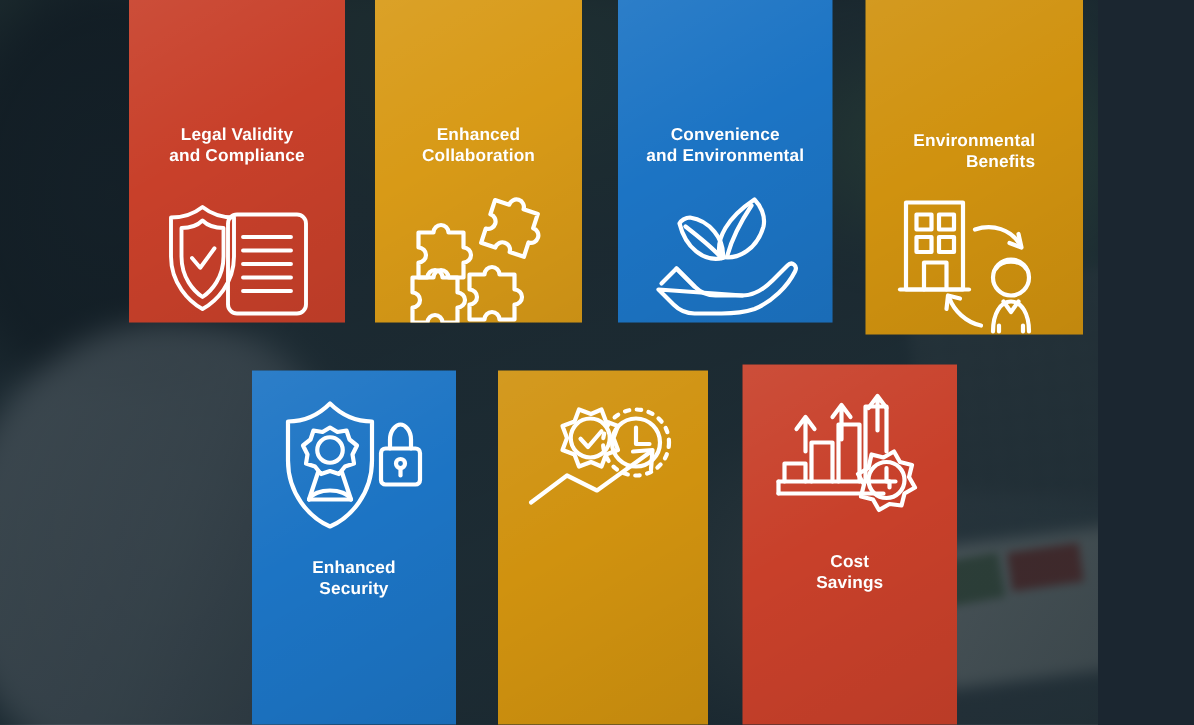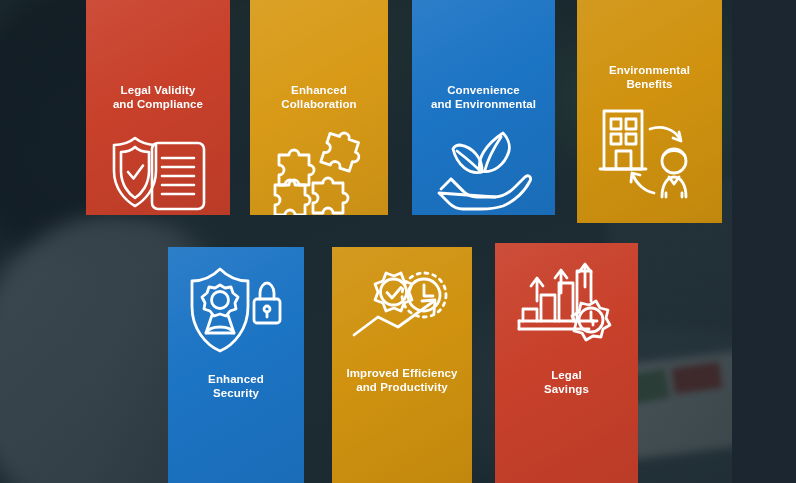--- a/index.html
+++ b/index.html
@@ -111,21 +111,21 @@
 
   
   #card-legal        {left:86px;  top:-4px; width:144px; height:219px; background:#C8402A;}
   #card-collab       {left:250px; top:-4px; width:138px; height:219px; background:#D89A17;}
   #card-convenience  {left:412px; top:-4px; width:143px; height:219px; background:#1C74C4;}
   #card-environment  {left:577px; top:-4px; width:145px; height:227px; background:#D0920F;}
 
   #card-legal       .card-title{margin-top:88px;}
   #card-collab      .card-title{margin-top:88px;}
   #card-convenience .card-title{margin-top:88px;}
-  #card-environment .card-title{margin-top:68px;}
+  #card-environment .card-title{margin-top:92px;text-align:right;}
 
   #card-legal       .card-icon{margin-top:22px;}
   #card-collab      .card-icon{margin-top:16px;}
   #card-convenience .card-icon{margin-top:18px;}
   #card-environment .card-icon{margin-top:16px;}
 
   
   #card-security   {left:168px; top:247px; width:136px; height:240px; background:#1C74C4;}
   #card-efficiency {left:332px; top:247px; width:140px; height:240px; background:#D0920F;}
   #card-cost       {left:495px; top:243px; width:143px; height:244px; background:#C8402A;}
@@ -279,22 +279,20 @@
         <path d="M76 16 V27 H85"></path>
 
         <path d="M38 4 L46 7 L53 4 L56 12 L64 15 L61 23 L64 31 L56 34 L53 42 L46 39 L38 42 L35 34 L27 31 L30 23 L27 15 L35 12 Z"></path>
         <circle cx="45.5" cy="23" r="13"></circle>
         <path d="M39 23.5 L44 29 L53 18.5"></path>
 
         <path d="M6 66 L30 48 L50 58 L86 32"></path>
         <path d="M74 32 L87 31 L86 44"></path>
       </svg>
     </div>
-    <div class="card-title">Improved Efficiency
-and Productivity</div>
   </div>
 
   <div class="card bottom" id="card-cost" style="background: rgb(200, 64, 42);">
     <div class="card-sheen"></div>
     <div class="card-icon">
       <svg class="icon-svg" width="104" height="88" viewBox="0 0 104 88" fill="none" stroke="#ffffff" stroke-width="2.8" stroke-linecap="round" stroke-linejoin="round">
 
         <path d="M8 60 V48 H22 V60"></path>
         <path d="M26 60 V34 H40 V60"></path>
         <path d="M44 60 V22 H58 V60"></path>
@@ -305,17 +303,17 @@
 
         <path d="M22 40 V18 M16 25 L22 17 L28 25"></path>
         <path d="M46 32 V10 M40 17 L46 9 L52 17"></path>
         <path d="M70 26 V4 M64 11 L70 3 L76 11"></path>
 
         <path d="M66 42 L74 44 L81 40 L85 47 L93 49 L91 57 L95 64 L88 68 L86 76 L78 75 L71 79 L67 72 L59 70 L61 62 L57 55 L64 51 Z"></path>
         <circle cx="76" cy="59" r="12"></circle>
         <path d="M76 51 V60 H82"></path>
       </svg>
     </div>
-    <div class="card-title">Legal
+    <div class="card-title">Cost
 Savings</div>
   </div>
 
 </div>
 
 </body></html>

